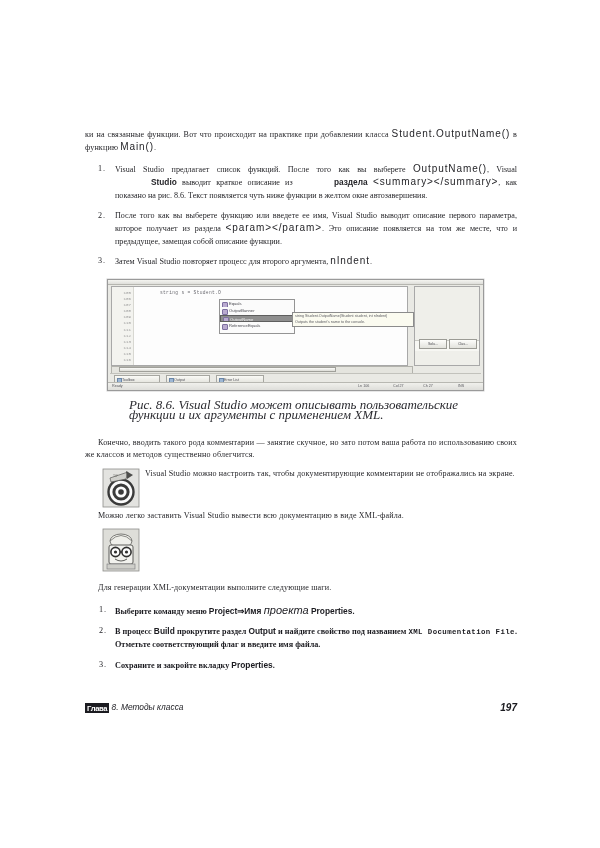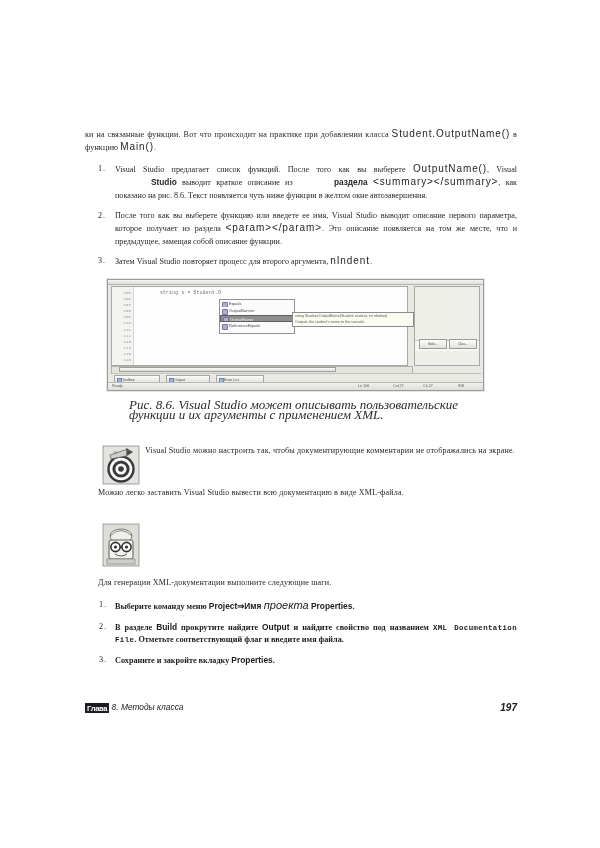--- a/index.html
+++ b/index.html
@@ -257,21 +257,21 @@
     font-style: italic;
     font-size: 13px;
     line-height: 10.5px;
     color: #2b2b30;
   }
   .caption b { font-style: italic; font-weight: normal; }
 
   
   .note {
     position: relative;
-    margin: 24px 0 0 0;
+    margin: 6px 0 0 0;
     padding-left: 60px;
     min-height: 42px;
   }
   .note .note-text {
     font-family: "Liberation Serif", serif;
     font-size: 8.1px;
     line-height: 12.4px;
     text-align: justify;
     color: #26262a;
     letter-spacing: 0.15px;
@@ -447,20 +447,21 @@
           <span class="st-ln">Ln 106</span>
           <span class="st-col">Col 27</span>
           <span class="st-ch">Ch 27</span>
           <span class="st-ins">INS</span>
         </div>
       </div>
 
       <div class="caption"><b>Рис. 8.6.</b><span> Visual Studio может описывать пользовательские функции и их аргументы с применением XML.</span></div>
     </div>
 
+    <p class="para indent" style="margin-top:12px">Конечно, вводить такого рода комментарии — занятие скучное, но зато потом ваша работа по использованию своих же классов и методов существенно облегчится.</p>
 
     <div class="note">
       <div class="icon-box">
         <svg width="38" height="40" viewBox="0 0 38 40">
           <rect x="1" y="1" width="36" height="38" fill="#e3e3e0" stroke="#8d8d8a" stroke-width="0.8"></rect>
           <circle cx="19" cy="24" r="12.5" fill="#fbfbfb" stroke="#3a3a3a" stroke-width="2.4"></circle>
           <circle cx="19" cy="24" r="8.6" fill="#3a3a3a"></circle>
           <circle cx="19" cy="24" r="5.6" fill="#fbfbfb"></circle>
           <circle cx="19" cy="24" r="2.8" fill="#3a3a3a"></circle>
           <path d="M8 10 L26 4 L24 11 L9 14 Z" fill="#d0d0cc" stroke="#5a5a58" stroke-width="0.7"></path>
@@ -491,21 +492,21 @@
       </div>
     </div>
 
     <p class="para indent" style="margin-top:12px">Для генерации XML-документации выполните следующие шаги.</p>
 
     <ol class="bsteps">
       <li>
         <span class="num">1.</span><span>Выберите команду меню </span><span class="bsans">Project</span><span class="bsans">⇒</span><span class="bsans">Имя </span><span class="bital">проекта</span><span class="bsans"> Properties</span><span>.</span>
       </li>
       <li>
-        <span class="num">2.</span><span>В разделе </span><span class="bsans">Build</span><span> прокрутите найдите </span><span class="bsans">Output</span><span> и найдите свойство под названием </span><span class="bmono">XML Documentation File</span><span>. Отметьте соответствующий флаг и введите имя файла.</span>
+        <span class="num">2.</span><span>В процесс </span><span class="bsans">Build</span><span> прокрутите раздел </span><span class="bsans">Output</span><span> и найдите свойство под названием </span><span class="bmono">XML Documentation File</span><span>. Отметьте соответствующий флаг и введите имя файла.</span>
       </li>
       <li>
         <span class="num">3.</span><span>Сохраните и закройте вкладку </span><span class="bsans">Properties</span><span>.</span>
       </li>
     </ol>
   </div>
 
   <div class="footer">
     <div class="footer-left"><span class="glava">Глава</span> <span>8. Методы класса</span></div>
     <div class="footer-right">197</div>

